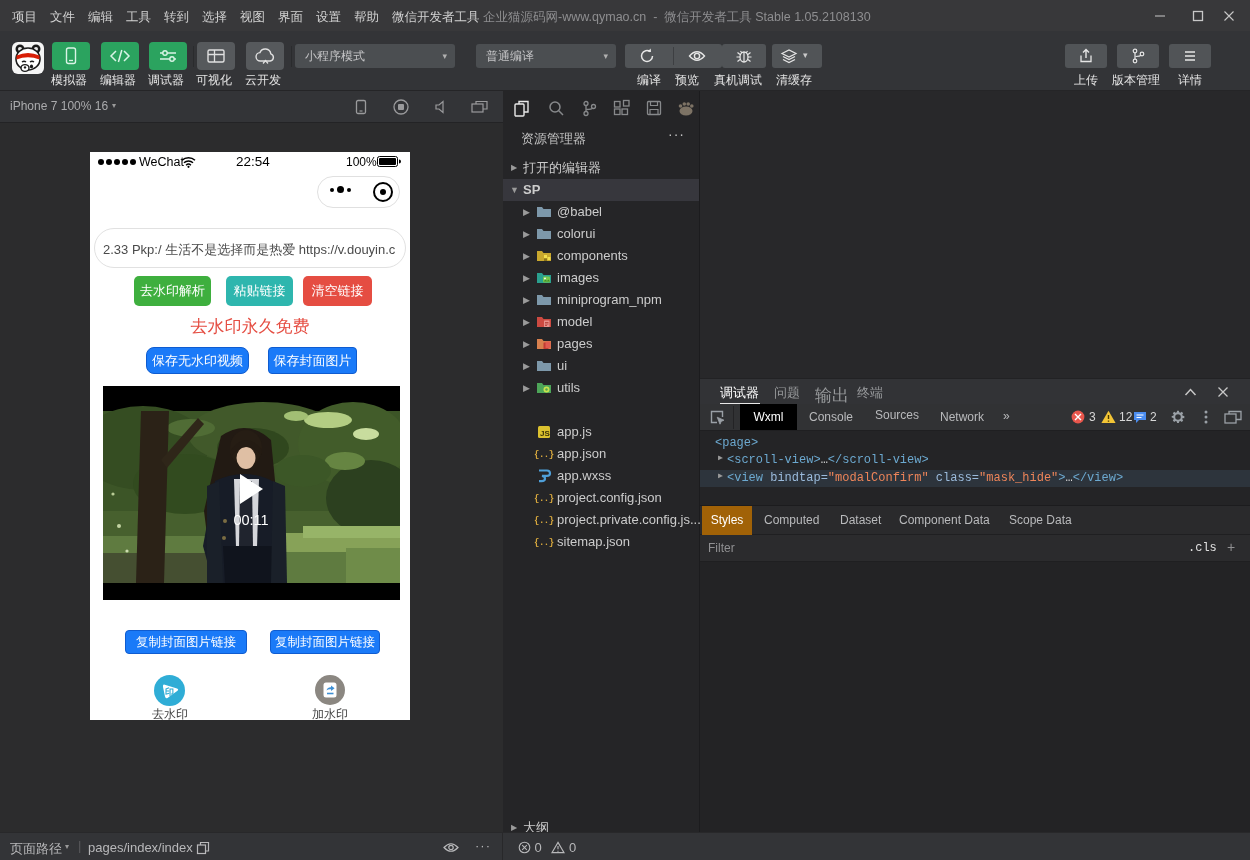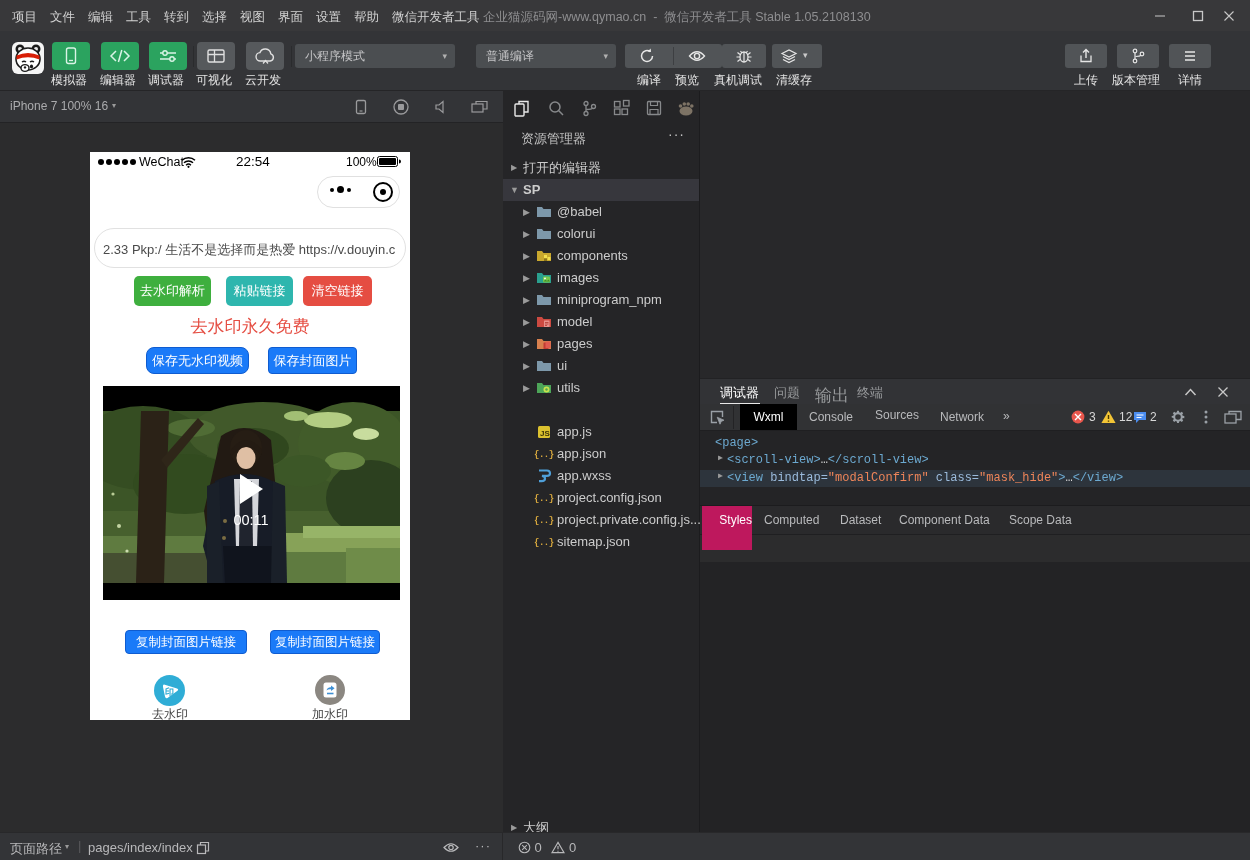--- a/index.html
+++ b/index.html
@@ -508,25 +508,30 @@
   <div class="abs" id="codearea">
     <div class="abs" style="left:15px; top:5px; color:#6ca9d0;">&lt;page&gt;</div>
     <div class="abs" style="left:18px; top:22px; color:#9a9a9a; font-size:8px;">▶</div>
     <div class="abs" style="left:27px; top:22px; color:#6ca9d0;">&lt;scroll-view&gt;<span style="color:#d8d8d8;">…</span>&lt;/scroll-view&gt;</div>
     <div class="abs" style="left:0px; top:39px; width:550px; height:17px; background:#2d343c;"></div>
     <div class="abs" style="left:18px; top:40px; color:#9a9a9a; font-size:8px;">▶</div>
     <div class="abs" style="left:27px; top:40px; color:#6ca9d0;">&lt;view <span style="color:#9bbbdc;">bindtap=</span><span style="color:#ee8559;">"modalConfirm"</span> <span style="color:#9bbbdc;">class=</span><span style="color:#ee8559;">"mask_hide"</span>&gt;<span style="color:#d8d8d8;">…</span>&lt;/view&gt;</div>
   </div>
   <div class="abs" id="stylegap"></div>
   <div class="abs" id="styletabs">
-    <div class="abs" style="left:2px; top:0; width:50px; height:44px; background:#be185d; color:#ffffff; font-size:12px; text-align:right; line-height:28px;">Styles</div>
+    <div class="abs" style="left:2px; top:0; width:50px; height:32px; background:#a16207; color:#ffffff; font-size:12px; text-align:center; line-height:28px;">Styles</div>
     <span class="abs" style="left:64px; top:7px; font-size:12px; color:#b9babc;">Computed</span>
     <span class="abs" style="left:140px; top:7px; font-size:12px; color:#b9babc;">Dataset</span>
     <span class="abs" style="left:199px; top:7px; font-size:12px; color:#b9babc;">Component Data</span>
     <span class="abs" style="left:309px; top:7px; font-size:12px; color:#b9babc;">Scope Data</span>
+  </div>
+  <div class="abs" id="filterrow">
+    <span class="abs" style="left:8px; top:6px; font-size:12px; color:#909092;">Filter</span>
+    <span class="abs" style="left:488px; top:6px; font-size:12px; color:#e0e0e0; font-family:'Liberation Mono',monospace;">.cls</span>
+    <span class="abs" style="left:527px; top:4px; font-size:14px; color:#909092;">+</span>
   </div>
   <div class="abs" id="stylebody"></div>
   <div class="abs" id="statusbar">
     <span class="abs" style="left:10px; top:7px;">页面路径</span>
     <span class="abs" style="left:65px; top:9px; font-size:8px; color:#9a9a9a;">▾</span>
     <span class="abs" style="left:78px; top:5px; color:#5a5a5c;">|</span>
     <span class="abs" style="left:88px; top:7px;">pages/index/index</span>
     <svg class="abs" style="left:196px; top:8px;" width="14" height="14" viewBox="0 0 14 14">
         <rect x="1.5" y="4" width="8" height="8.5" fill="none" stroke="#b8b8ba" stroke-width="1.2"></rect>
         <path d="M4.5 4V1.5h8V10h-3" fill="none" stroke="#b8b8ba" stroke-width="1.2"></path>

